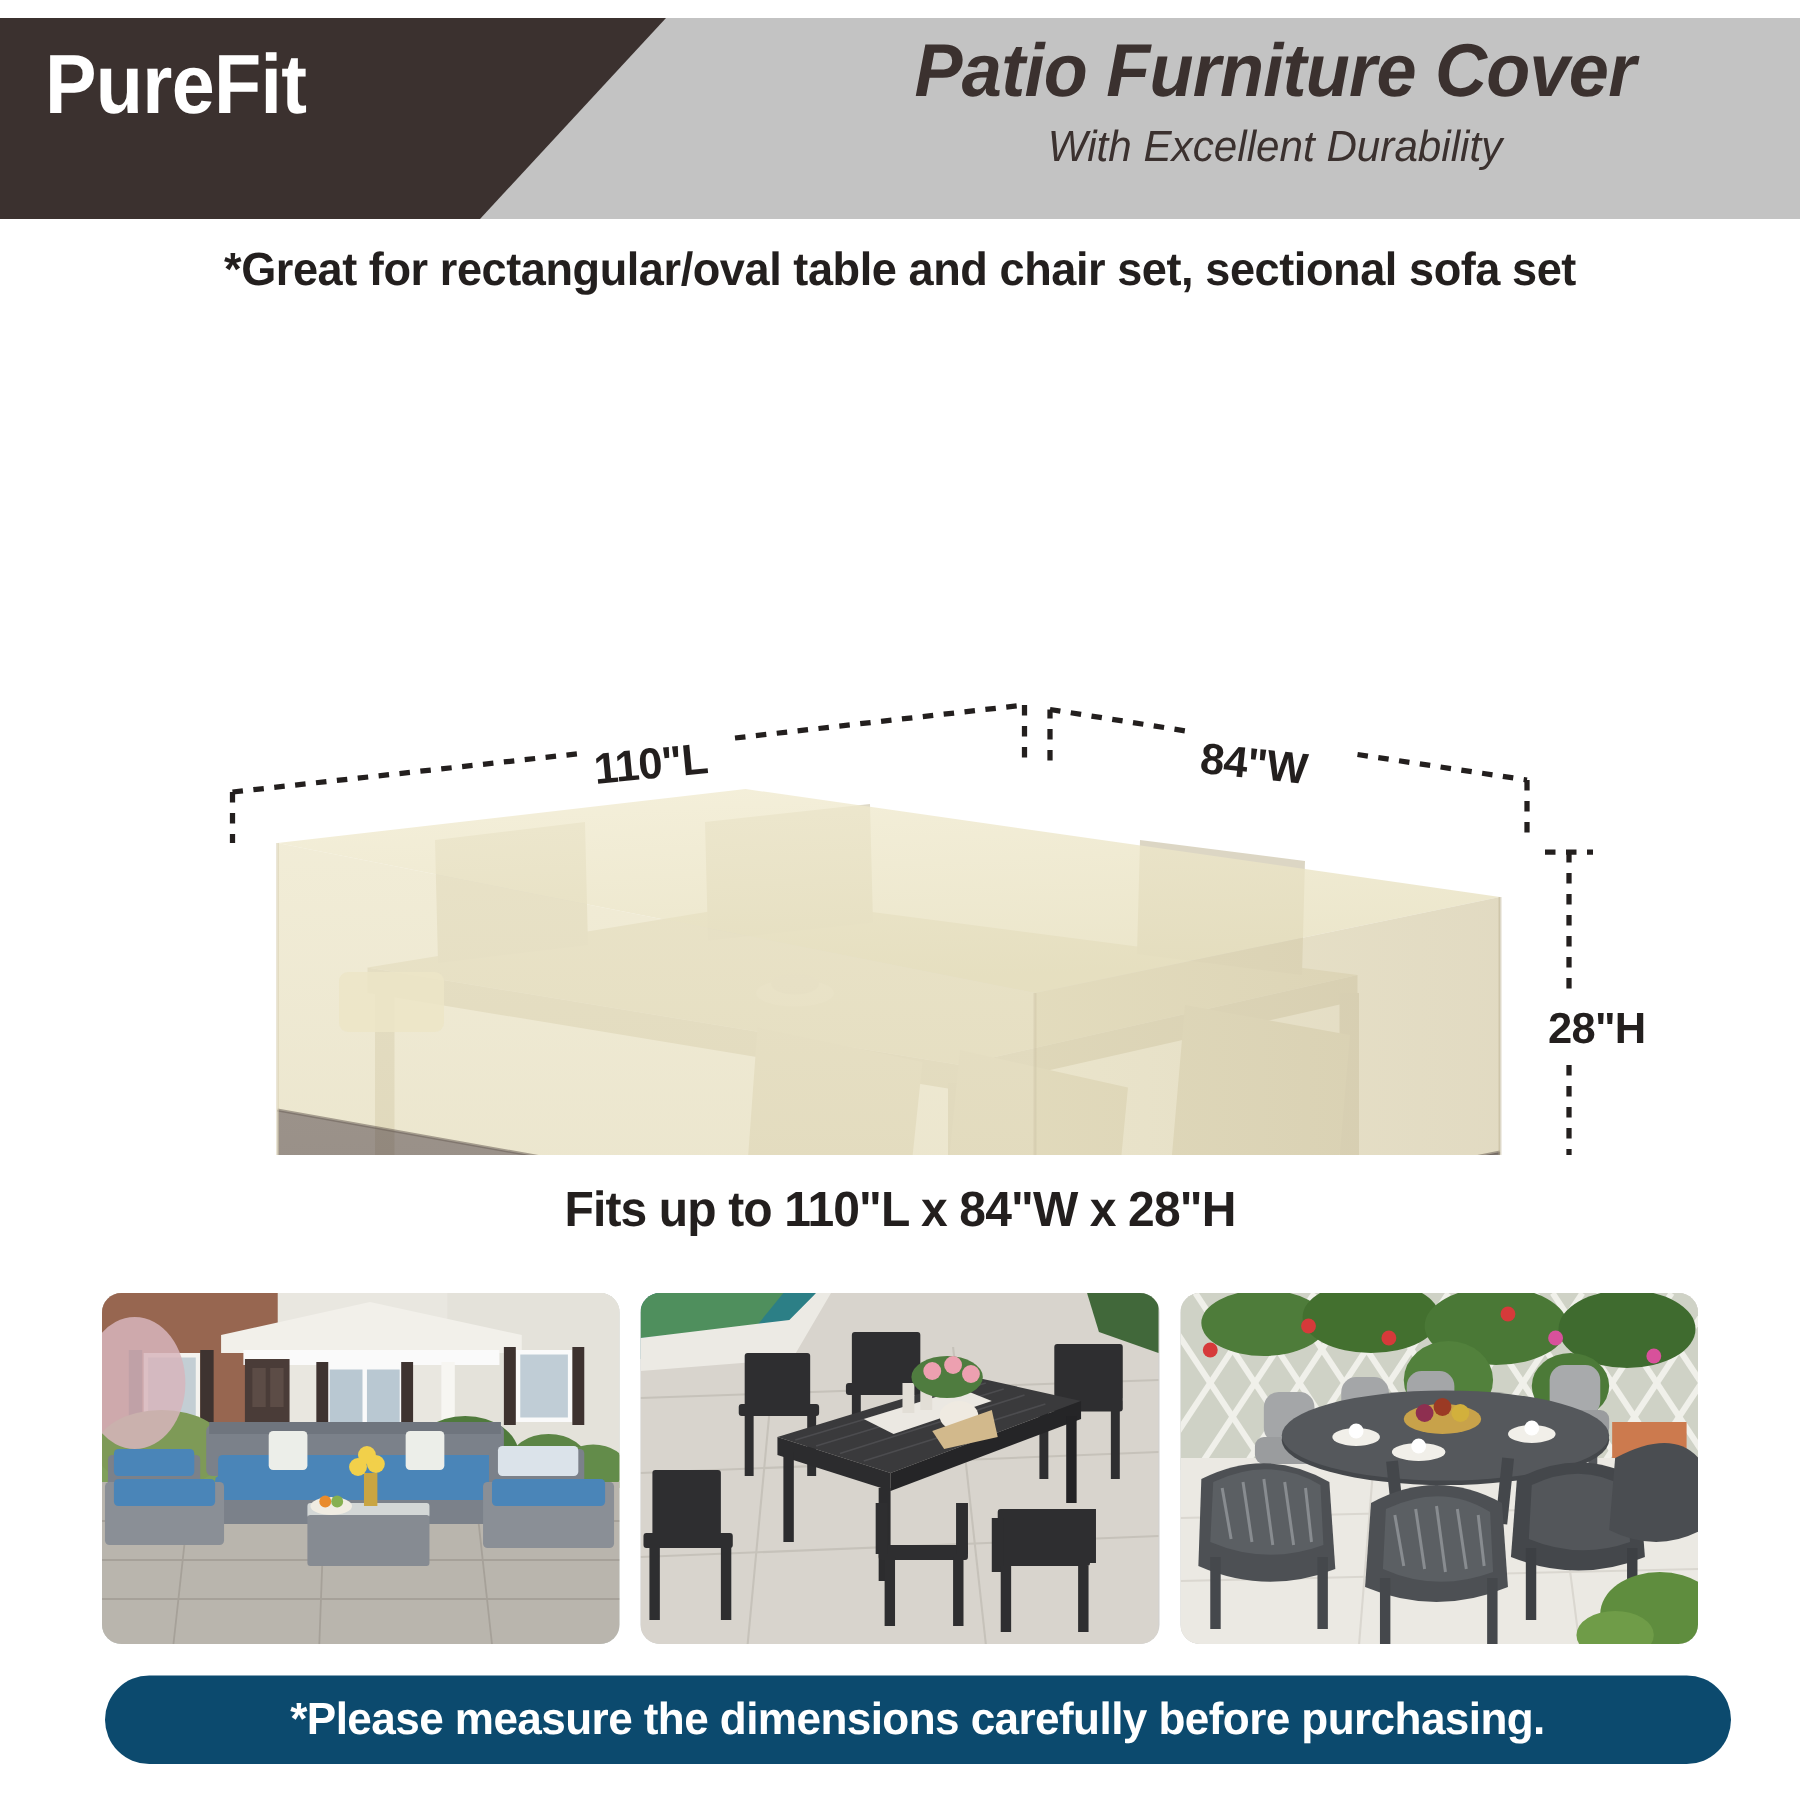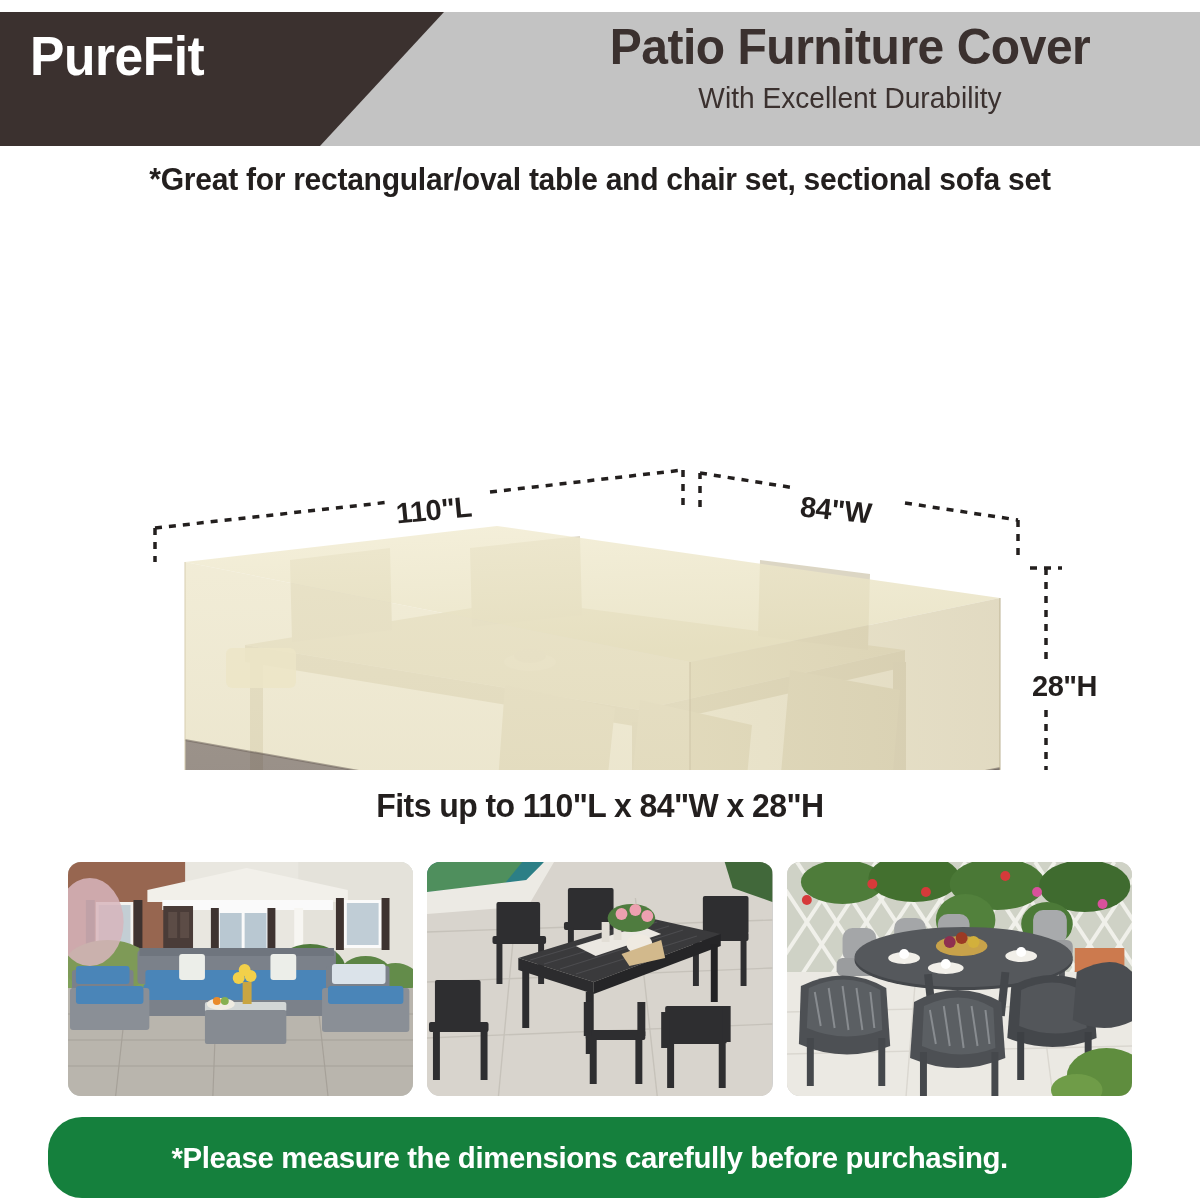--- a/index.html
+++ b/index.html
@@ -21,21 +21,21 @@
     background:#3b312f;
     clip-path: polygon(0 0, 444px 0, 320px 134px, 0 134px);
   }
   .brand {
     position:absolute; left:30px; top:16px;
     color:#ffffff;
     font-size:56px; font-weight:700; letter-spacing:-0.5px;
     line-height:1; font-family:"Liberation Sans", sans-serif;
     transform: scaleX(0.92); transform-origin: left center;
   }
-  .title-block { position:absolute; left:510px; top:8px; width:680px; text-align:center; }
+  .title-block { position:absolute; left:510px; top:8px; width:680px; text-align:center;font-style:italic; }
   .main-title {
     color:#3b312f; font-size:50px; font-weight:700; line-height:1.08;
     letter-spacing:-0.5px; white-space:nowrap;
     transform: scaleX(0.96); transform-origin: center;
   }
   .sub-title {
     color:#3b312f; font-size:29px; font-weight:400; line-height:1.3;
     margin-top:6px; white-space:nowrap;
     transform: scaleX(0.97); transform-origin: center;
   }
@@ -75,23 +75,23 @@
   }
   .photo {
     position:relative; flex:1; height:234px;
     border-radius:13px; overflow:hidden;
     background:#cfcfcf;
   }
   .photo svg { display:block; width:100%; height:100%; }
 
   
   .banner {
-    position:absolute; left:48px; top:1117px;
-    width:1084px; height:81px;
-    background:#15803d; border-radius:34px;
+    position:absolute; left:70px; top:1117px;
+    width:1084px; height:59px;
+    background:#0c4a6e; border-radius:34px;
     display:flex; align-items:center; justify-content:center;
   }
   .banner-text {
     color:#ffffff; font-size:30px; font-weight:700; letter-spacing:-0.4px;
     white-space:nowrap;
     transform: scaleX(0.98); transform-origin:center;
   }
 </style>
 </head>
 <body>

